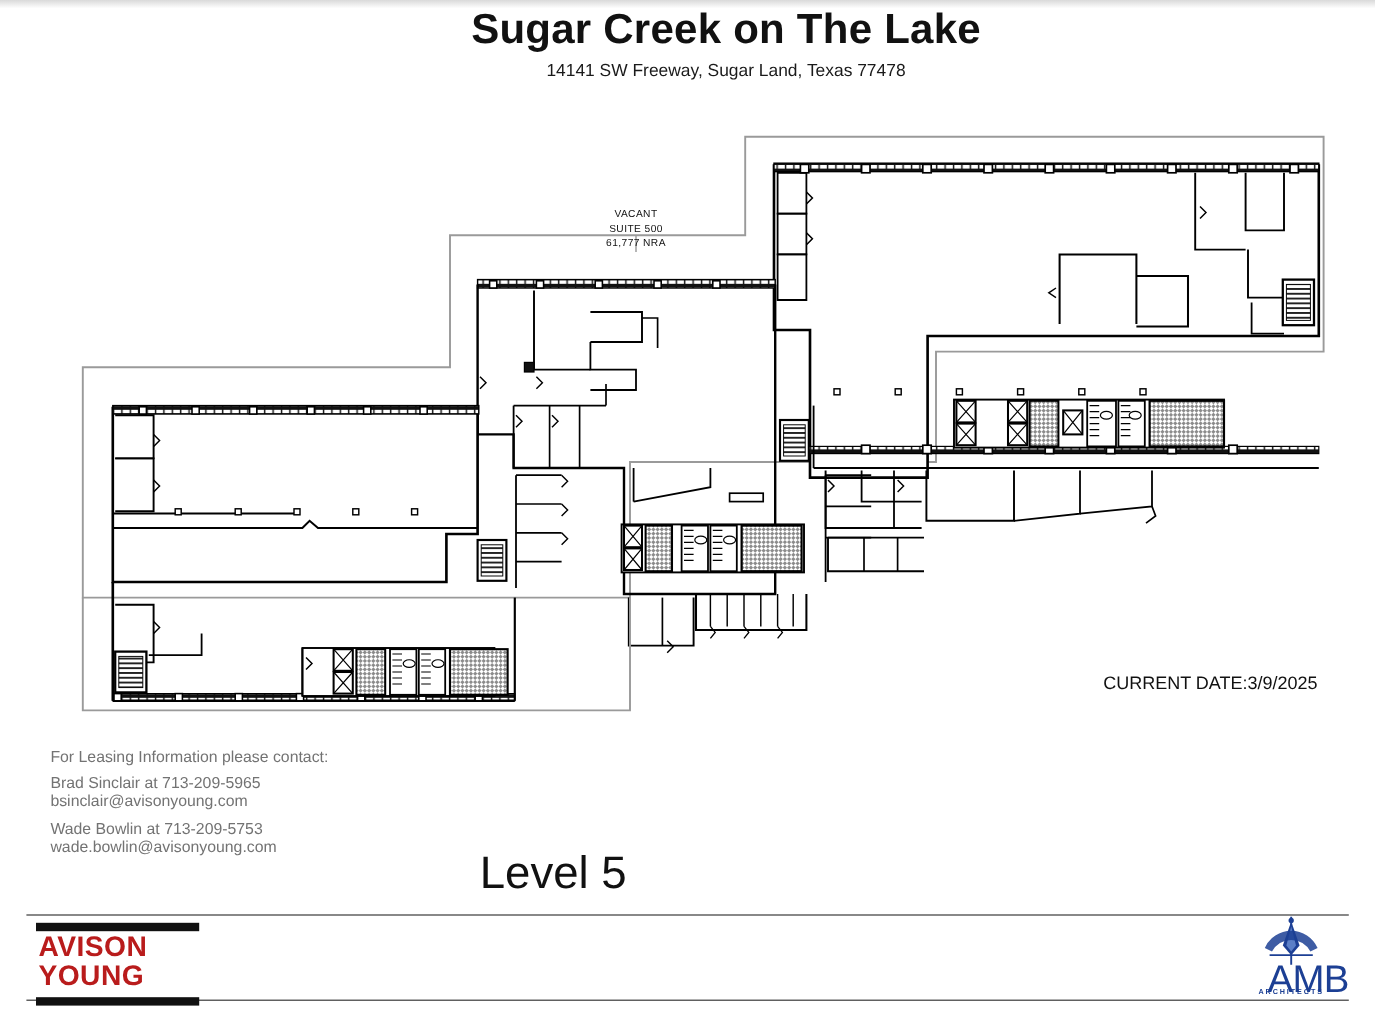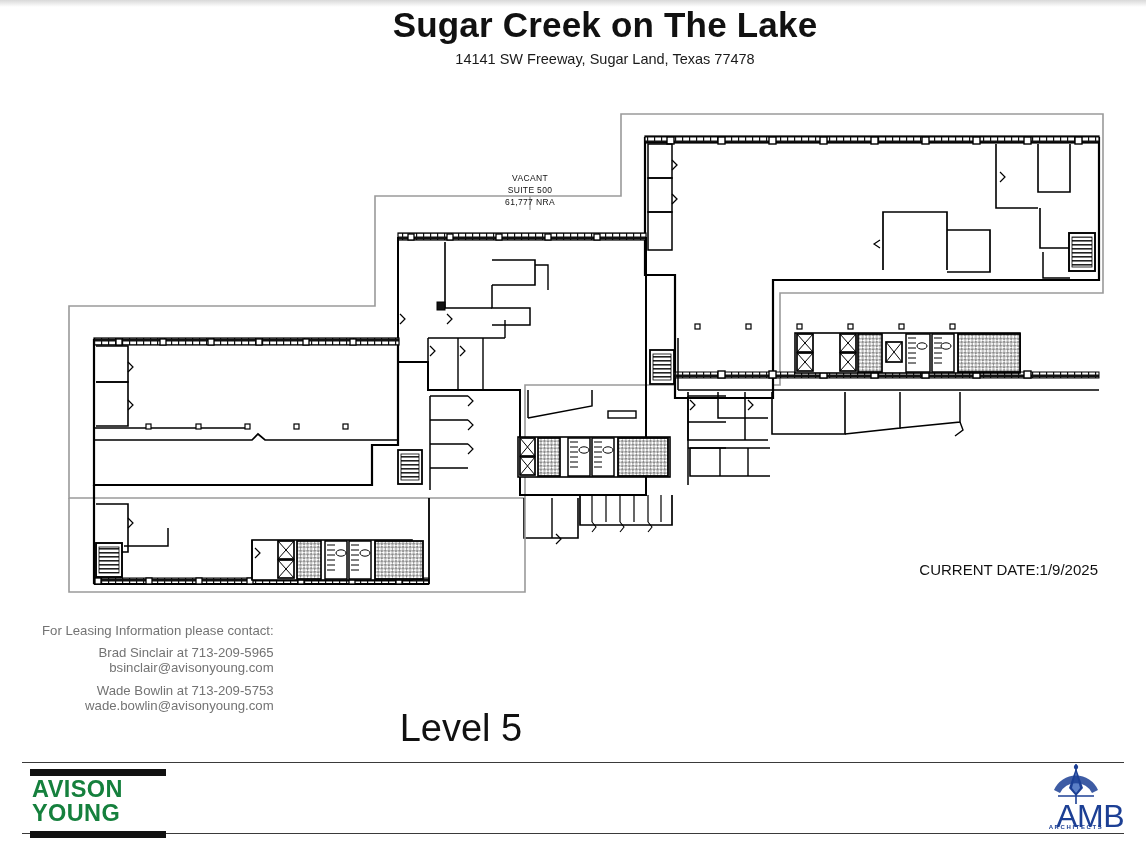--- a/index.html
+++ b/index.html
@@ -102,21 +102,21 @@
   .leasing {
     position: absolute;
     left: 42px;
     top: 624px;
     font-size: 13.2px;
     line-height: 1.0;
     color: #737373;
   }
   .leasing .ln { margin: 0 0 4px 0; white-space: nowrap; }
   .leasing .grp { margin-top: 9px; }
-  .leasing .grp .ln { margin-bottom: 2px; text-align: right; }
+  .leasing .grp .ln { margin-bottom: 2px; }
 
   
   .rule-top {
     position: absolute;
     left: 22px;
     top: 762px;
     width: 1102px;
     height: 1px;
     background: #3a3a3a;
   }
@@ -139,21 +139,21 @@
     width: 136px;
     height: 7px;
     background: #111111;
   }
   .ay-bar.bottom { margin-top: 3px; }
   .ay-text {
     font-size: 23.5px;
     font-weight: bold;
     line-height: 1.02;
     letter-spacing: 0.4px;
-    color: #15803d;
+    color: #b91c1c;
     padding: 2px 0 2px 2px;
   }
   .ay-text div { white-space: nowrap; }
 
   .amb-logo {
     position: absolute;
     right: 22px;
     top: 762px;
     width: 96px;
     height: 72px;
@@ -514,21 +514,21 @@
       <path d="M 530 110 L 530 96" fill="none" stroke="#9a9a9a" stroke-width="1.2"></path>
     </svg>
   </div>
 
   <div class="suite-callout">
     <div>VACANT</div>
     <div>SUITE 500</div>
     <div>61,777 NRA</div>
   </div>
 
-  <div class="current-date">CURRENT DATE:1/9/2025</div>
+  <div class="current-date">CURRENT DATE:3/9/2025</div>
 
   <div class="level-label">Level 5</div>
 
   <div class="leasing">
     <p class="ln">For Leasing Information please contact:</p>
     <div class="grp">
       <p class="ln">Brad Sinclair at 713-209-5965</p>
       <p class="ln">bsinclair@avisonyoung.com</p>
     </div>
     <div class="grp">

